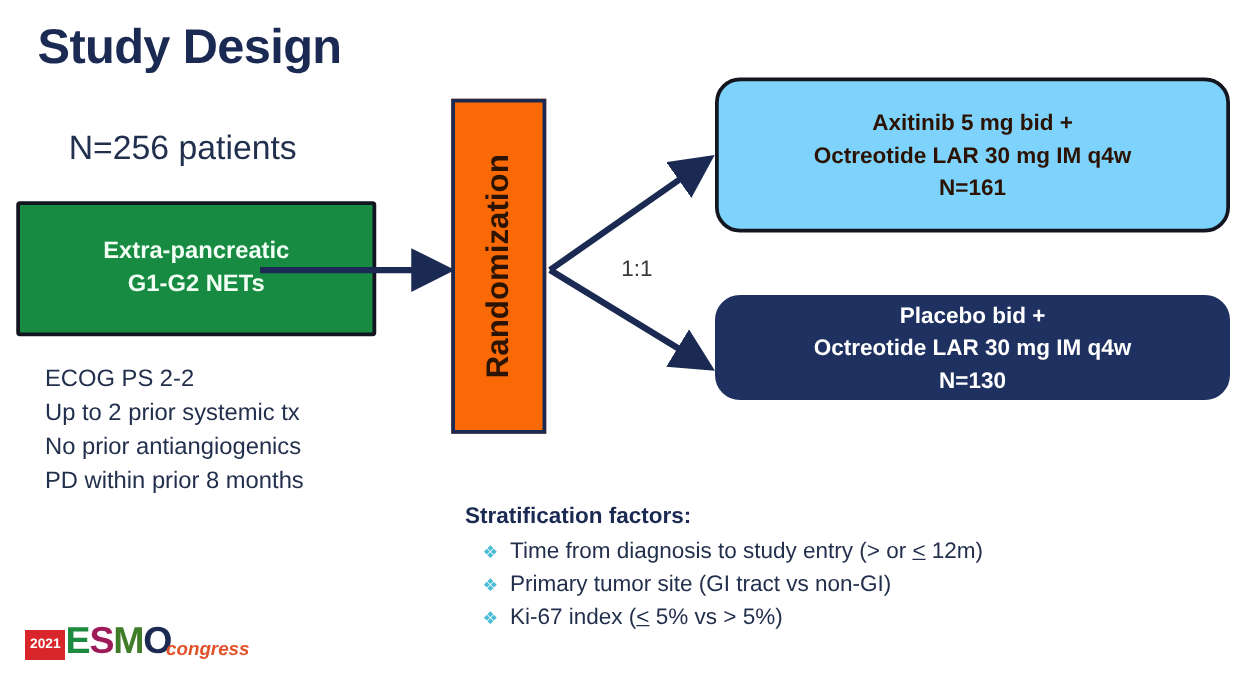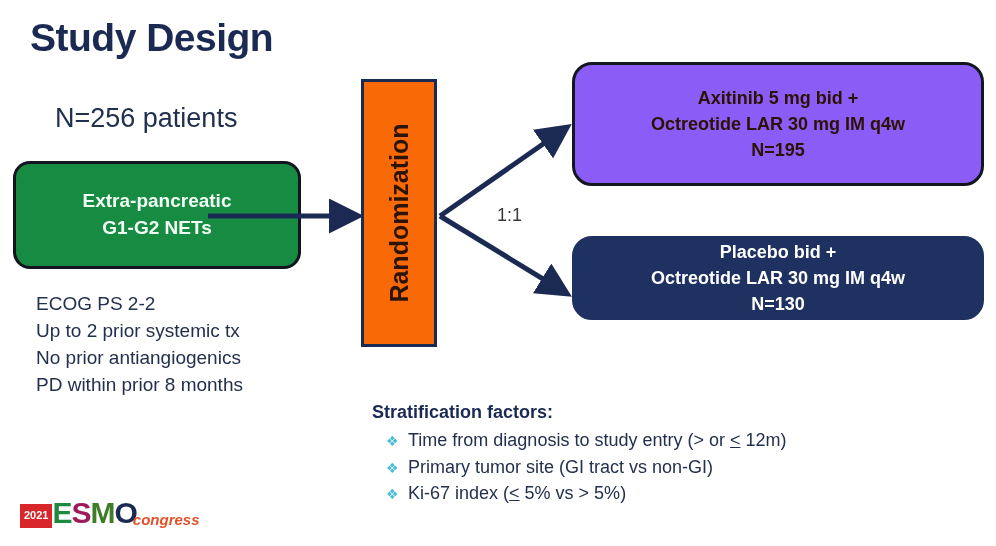--- a/index.html
+++ b/index.html
@@ -40,21 +40,21 @@
 
   
   #population-box {
     position: absolute;
     left: 13px;
     top: 161px;
     width: 288px;
     height: 108px;
     background: #188b42;
     border: 3px solid #12141f;
-    border-radius: 17px;
+    border-radius: 3px;
     box-sizing: border-box;
     display: flex;
     flex-direction: column;
     align-items: center;
     justify-content: center;
     color: #f2fff5;
     font-size: 19px;
     font-weight: bold;
     line-height: 1.42;
     text-align: center;
@@ -106,21 +106,21 @@
     font-weight: bold;
     line-height: 1.45;
     text-align: center;
     border-radius: 20px;
   }
   #arm-experimental {
     left: 572px;
     top: 62px;
     width: 412px;
     height: 124px;
-    background: #8b5cf6;
+    background: #7dd3fc;
     border: 3px solid #14161f;
     color: #2b1203;
   }
   #arm-control {
     left: 572px;
     top: 236px;
     width: 412px;
     height: 84px;
     background: #1f3160;
     border: 2px solid #1f3160;
@@ -249,21 +249,21 @@
     <line x1="208" y1="216" x2="357" y2="216" stroke="#1b2a52" stroke-width="5" marker-end="url(#ah)"></line>
     <line x1="440" y1="216" x2="566" y2="128" stroke="#1b2a52" stroke-width="5" marker-end="url(#ah)"></line>
     <line x1="440" y1="216" x2="566" y2="293" stroke="#1b2a52" stroke-width="5" marker-end="url(#ah)"></line>
   </svg>
 
   <div id="ratio-label">1:1</div>
 
   <div id="arm-experimental" class="arm-box">
     <span>Axitinib 5 mg bid +</span>
     <span>Octreotide LAR 30 mg IM q4w</span>
-    <span>N=195</span>
+    <span>N=161</span>
   </div>
 
   <div id="arm-control" class="arm-box">
     <span>Placebo bid +</span>
     <span>Octreotide LAR 30 mg IM q4w</span>
     <span>N=130</span>
   </div>
 
   <div id="strat-heading">Stratification factors:</div>
 

